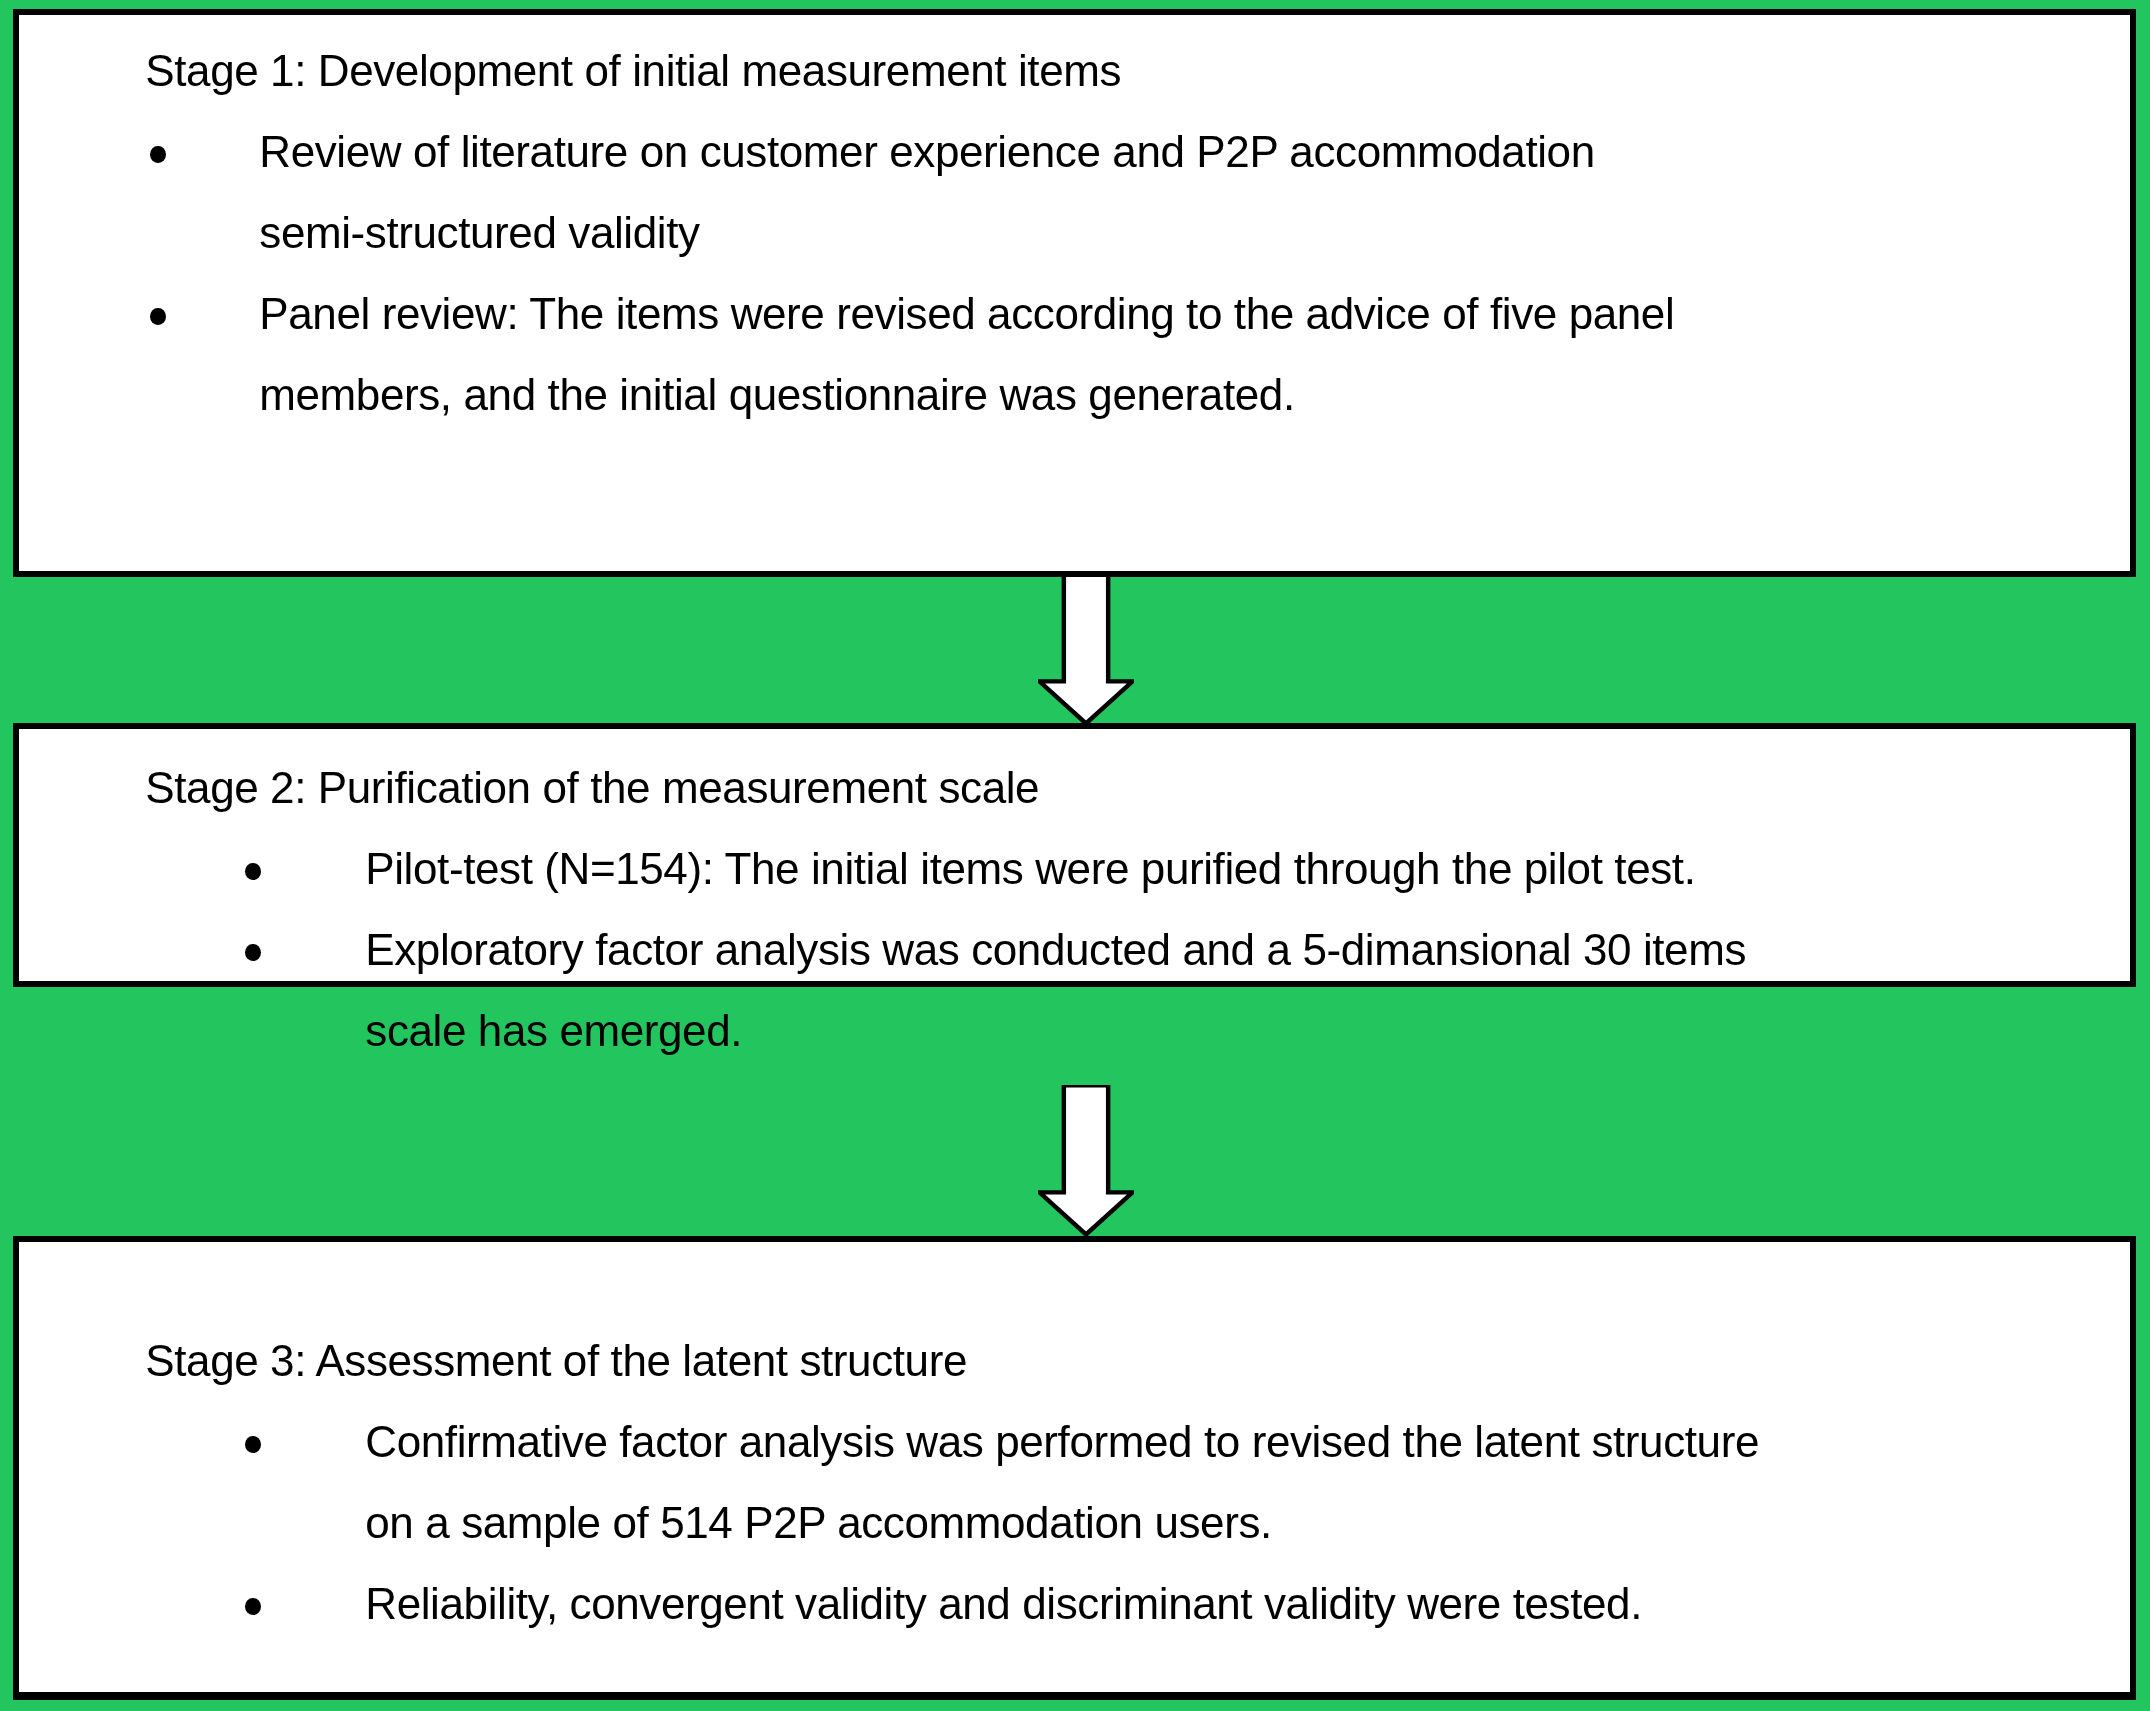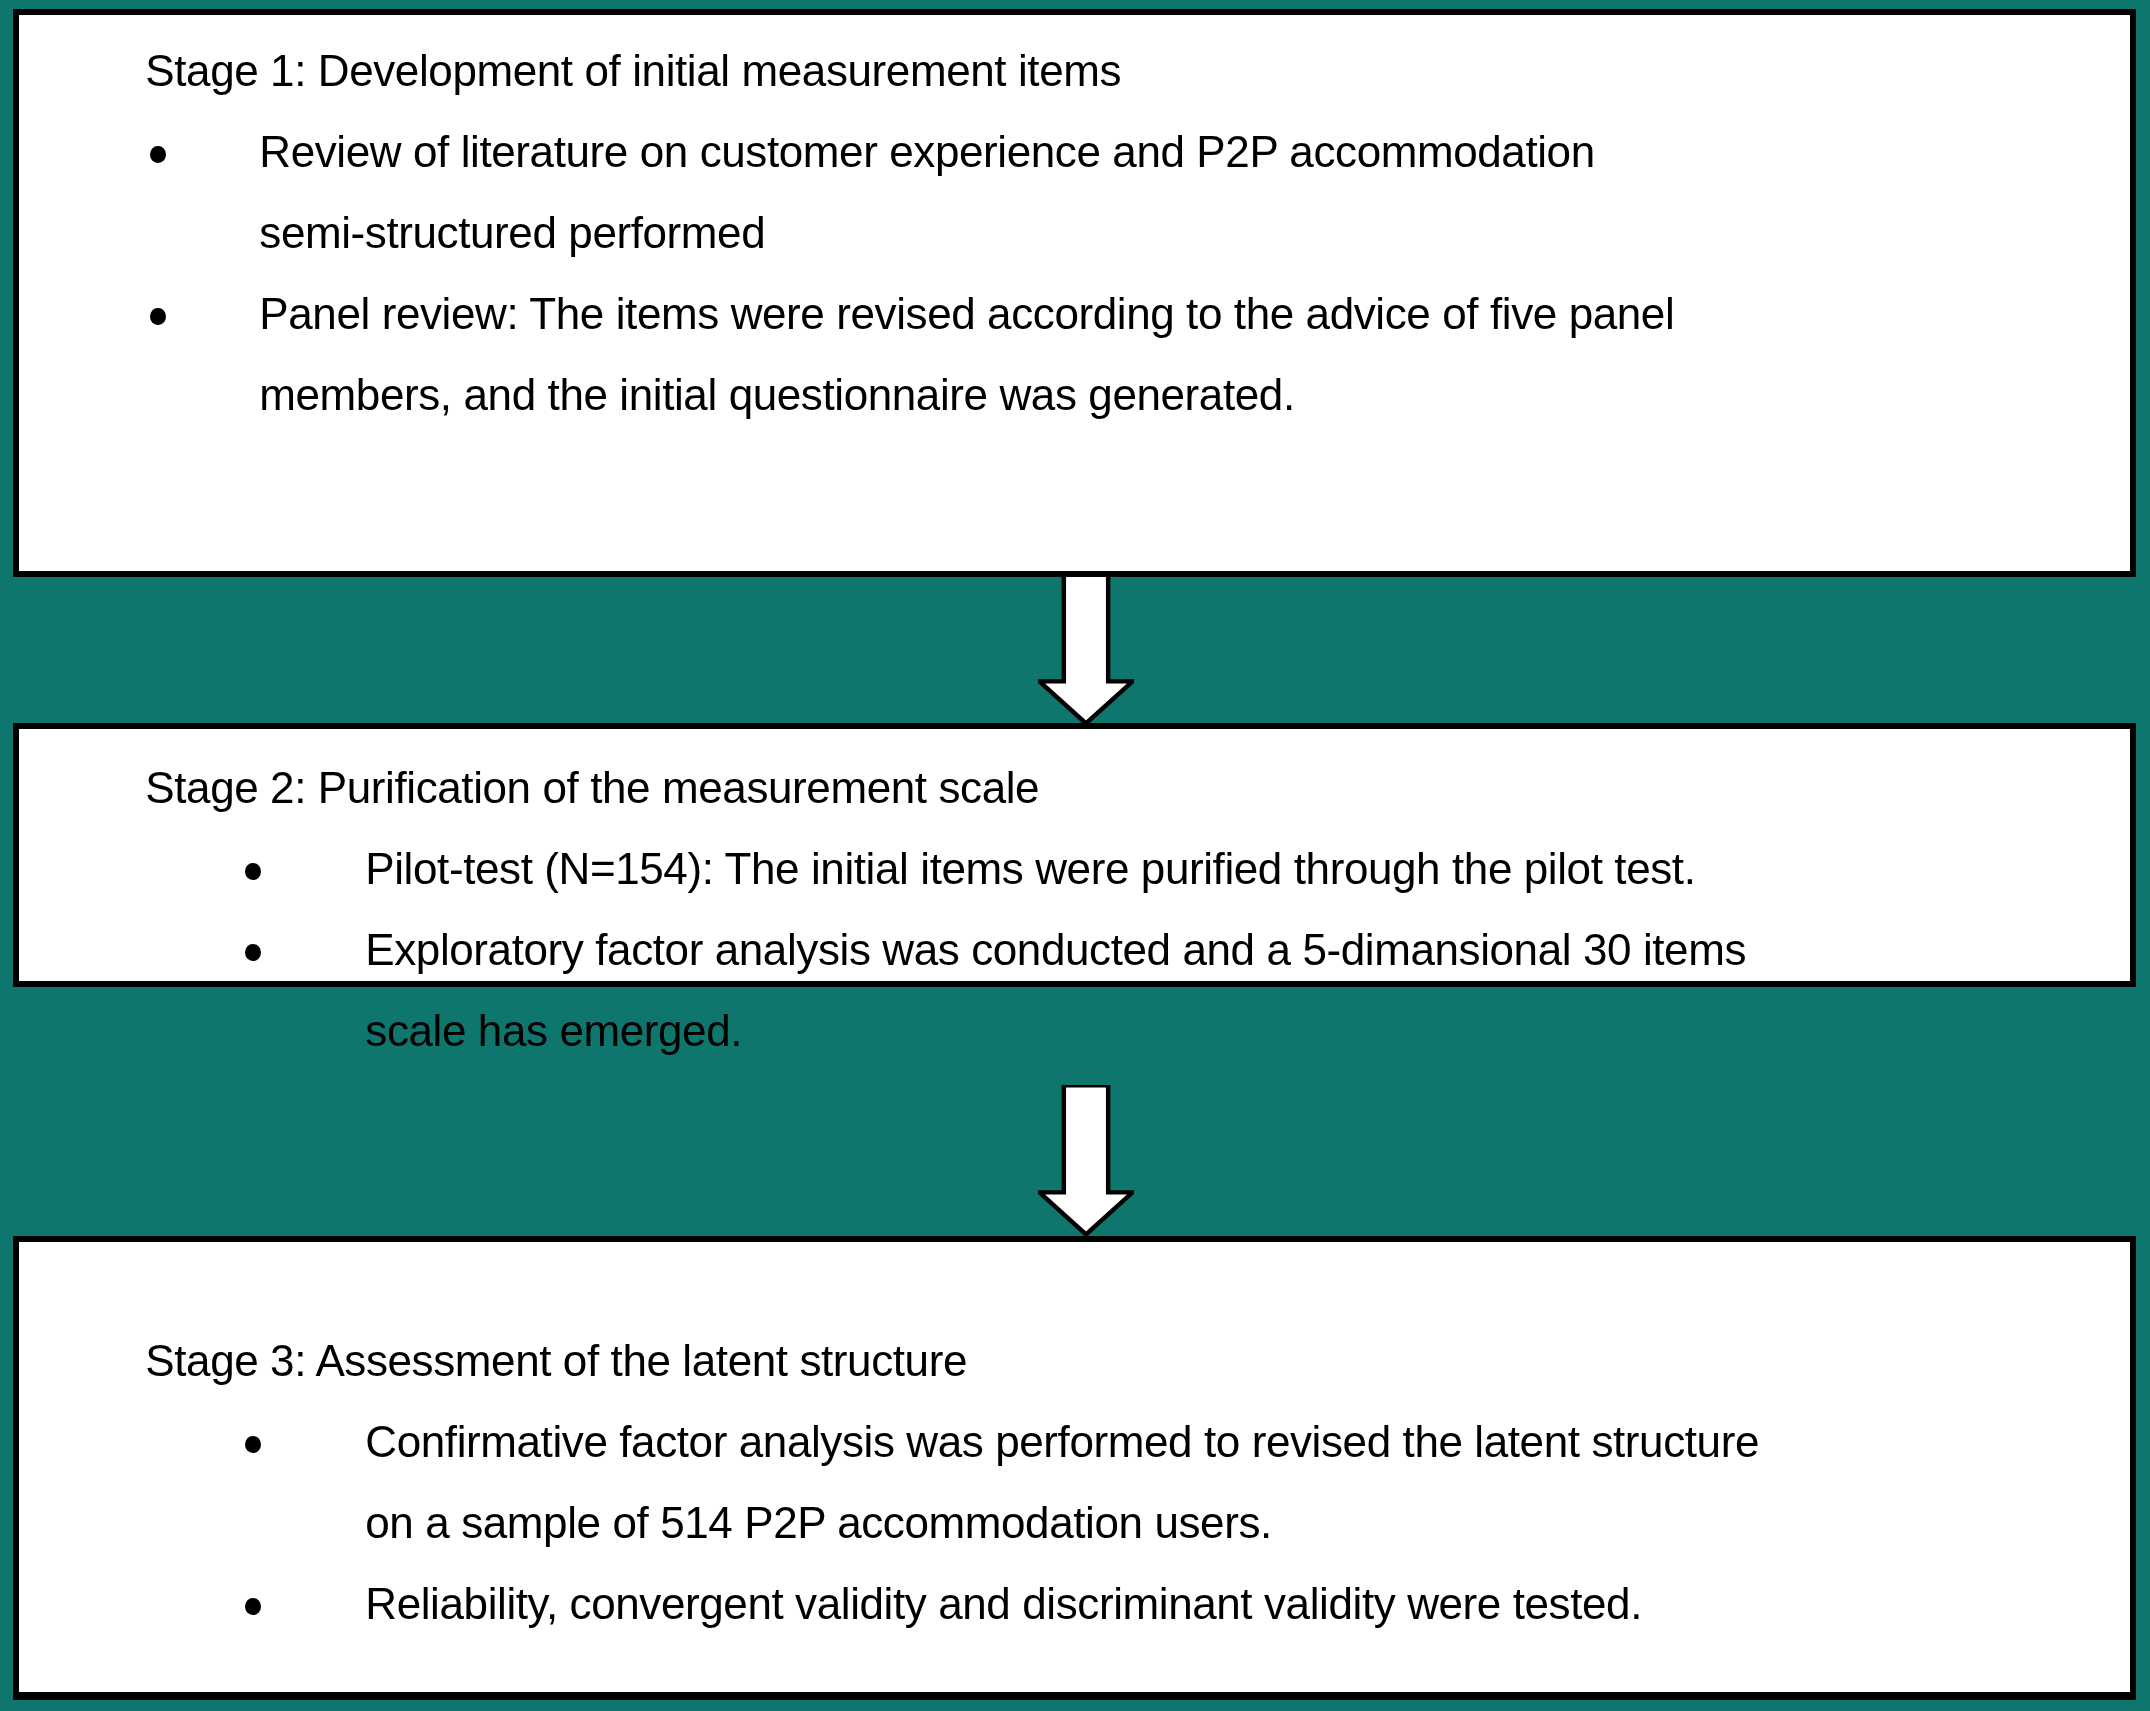--- a/index.html
+++ b/index.html
@@ -4,21 +4,21 @@
 <style>
   html, body {
     margin: 0;
     padding: 0;
     background: #ffffff;
   }
   #canvas {
     position: relative;
     width: 2151px;
     height: 1712px;
-    background: #0f766e;
+    background: #22c55e;
     font-family: "Liberation Sans", "DejaVu Sans", sans-serif;
     color: #000000;
     overflow: hidden;
   }
   .stage-box {
     position: absolute;
     left: 13.3px;
     width: 2123px;
     box-sizing: border-box;
     border: 6.7px solid #000000;
@@ -76,21 +76,21 @@
 
   <div class="stage-box" id="stage-box-1">
     <div class="line heading">
       <span class="txt">Stage 1: Development of initial measurement items</span>
     </div>
     <div class="line s1">
       <span class="dot"></span>
       <span class="txt">Review of literature on customer experience and P2P accommodation</span>
     </div>
     <div class="line s1">
-      <span class="txt">semi-structured performed</span>
+      <span class="txt">semi-structured validity</span>
     </div>
     <div class="line s1">
       <span class="dot"></span>
       <span class="txt">Panel review: The items were revised according to the advice of five panel</span>
     </div>
     <div class="line s1">
       <span class="txt">members, and the initial questionnaire was generated.</span>
     </div>
   </div>
 

